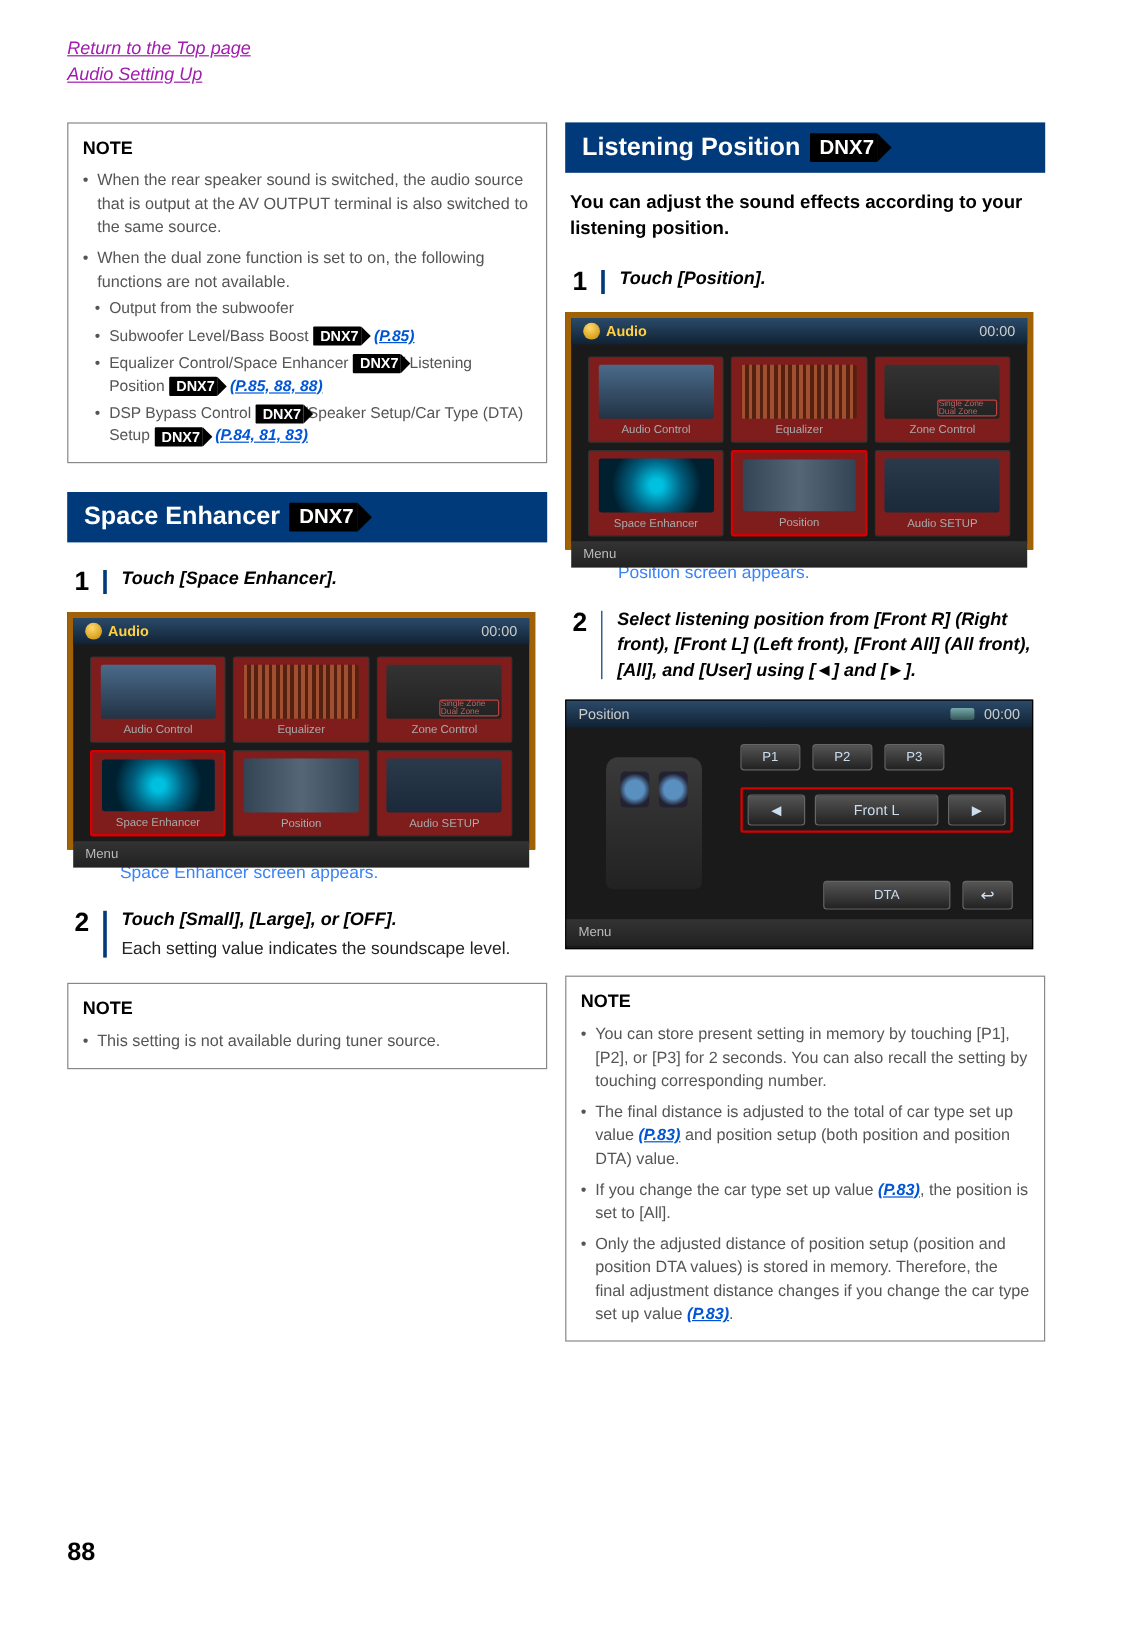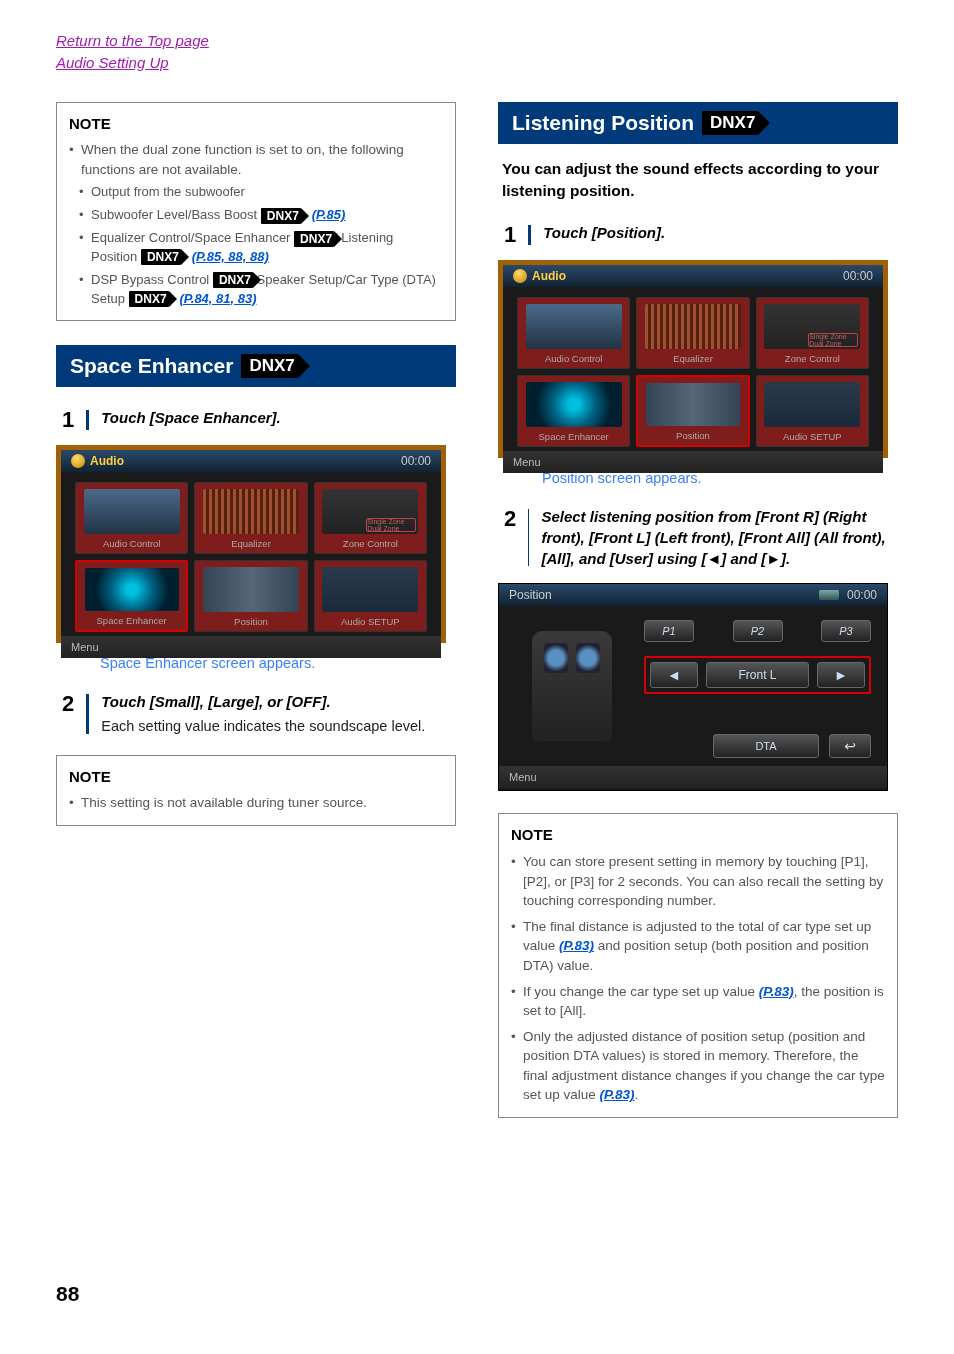--- a/index.html
+++ b/index.html
@@ -17,21 +17,21 @@
   .top-link {
     color: #a21caf;
     font-weight: normal;
     font-style: italic;
     font-size: 15px;
     text-decoration: underline;
     line-height: 1.45;
   }
   .columns {
     display: flex;
-    gap: 42px;
+    gap: 15px;
     margin-top: 28px;
   }
   .col {
     width: 400px;
   }
   .note-box {
     border: 1px solid #888;
     padding: 10px 12px 12px 12px;
     font-size: 13.5px;
     line-height: 1.45;
@@ -228,24 +228,23 @@
     border-radius: 4px;
   }
   .car-icon::before { left: 12px; }
   .car-icon::after { right: 12px; }
   .ctrl-area {
     flex: 1;
     padding: 14px 16px 8px 0;
   }
   .preset-row {
     display: flex;
-    justify-content: space-between;
+    justify-content: flex-start;
     gap: 10px;
     margin-bottom: 14px;
-    font-style: italic;
   }
   .preset-btn {
     width: 50px; height: 22px;
     background: linear-gradient(#555, #222);
     border: 1px solid #666;
     border-radius: 3px;
     display: flex; align-items: center; justify-content: center;
     font-size: 11px; color: #cde;
   }
   .sel-row {
@@ -310,20 +309,21 @@
 <div class="page">
   <div><a class="top-link">Return to the Top page</a></div>
   <div><a class="top-link">Audio Setting Up</a></div>
 
   <div class="columns">
 
     <div class="col">
       <div class="note-box">
         <div class="note-title">NOTE</div>
         <ul>
+          <li>When the rear speaker sound is switched, the audio source that is output at the AV OUTPUT terminal is also switched to the same source.</li>
           <li>When the dual zone function is set to on, the following functions are not available.</li>
         </ul>
         <ul class="sublist">
           <li>Output from the subwoofer</li>
           <li>
             <span>Subwoofer Level/Bass Boost </span><span class="badge-dnx7">DNX7</span>&nbsp;&nbsp;&nbsp;<a class="ref">(P.85)</a>
           </li>
           <li>
             <span>Equalizer Control/Space Enhancer </span><span class="badge-dnx7">DNX7</span><span>/ Listening Position </span><span class="badge-dnx7">DNX7</span>&nbsp;&nbsp;&nbsp;<a class="ref">(P.85, 88, 88)</a>
           </li>

